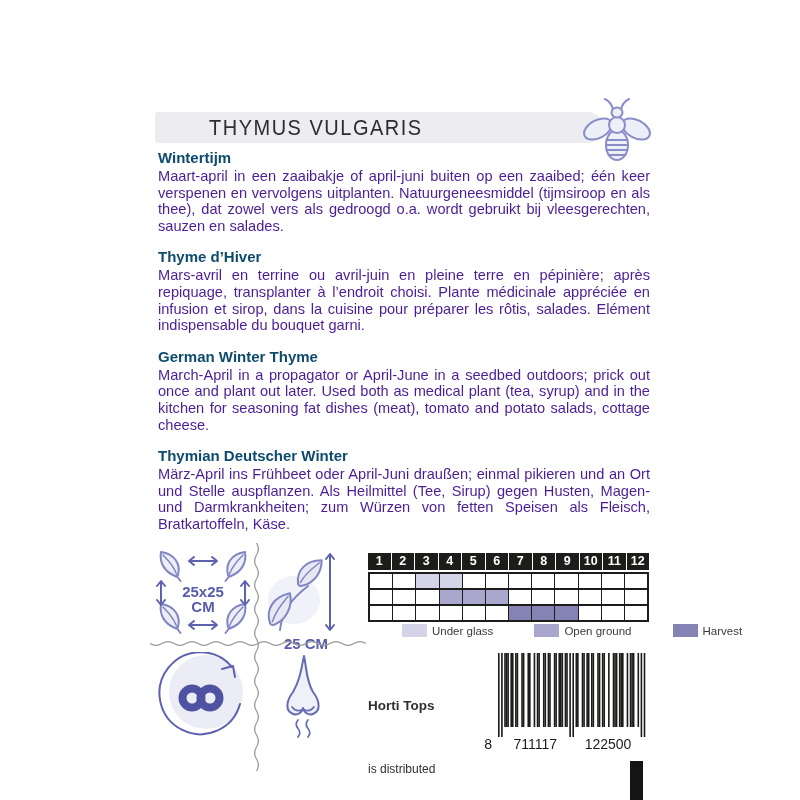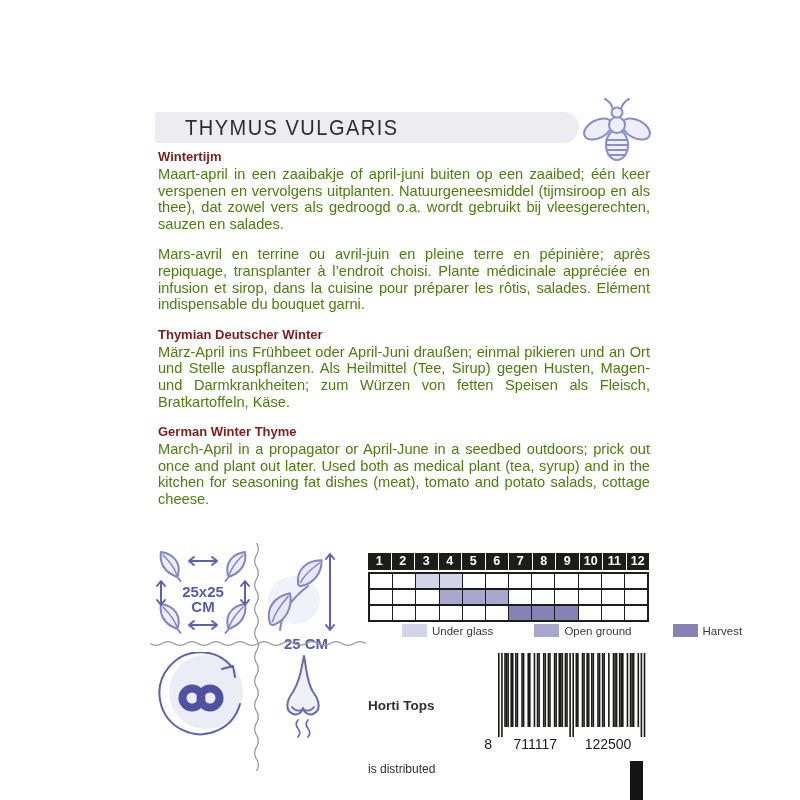--- a/index.html
+++ b/index.html
@@ -1,31 +1,31 @@
 <!DOCTYPE html>
 <html><head>
 <meta charset="utf-8">
 <style>
   html,body{margin:0;padding:0;background:#fff;}
   #page{position:relative;width:800px;height:800px;background:#fff;overflow:hidden;
         font-family:"Liberation Sans",sans-serif;}
 
   
   .title-bar{position:absolute;left:155px;top:112px;width:424px;height:31px;
-             background:#ededf1;border-radius:3px 16px 16px 3px;}
+             background:#ededf1;border-radius:3px 16px 16px 3px;padding-left:24px;}
   .title-text{display:inline-block;margin-left:30px;line-height:31px;font-size:20px;
               letter-spacing:1.5px;color:#2d2d2d;font-weight:500;
               transform:scaleY(1.12);transform-origin:left center;white-space:nowrap;}
 
   .bee{position:absolute;left:583px;top:98px;}
 
   
   .sections{position:absolute;left:158px;top:149px;width:492px;}
-  .section h3{margin:0 0 2px 0;font-size:13px;font-weight:bold;color:#7f1d1d;}
-  .section p{margin:0 0 14px 0;font-size:14.6px;line-height:16.6px;color:#4d7c0f;
+  .section h3{margin:0 0 2px 0;font-size:15px;font-weight:bold;color:#0c4a6e;}
+  .section p{margin:0 0 14px 0;font-size:14.6px;line-height:16.6px;color:#4c1d95;
              text-align:justify;}
 
   
   .icon-cell{position:absolute;}
   .divider{position:absolute;}
 
   
   .calendar{position:absolute;left:368px;top:553px;width:281px;}
   .cal-header{display:flex;height:17px;margin-bottom:2px;}
   .cal-h-cell{flex:1;background:#1c1c1b;color:#fff;font-size:12.5px;font-weight:bold;
@@ -73,29 +73,30 @@
       <ellipse cx="34" cy="14.5" rx="5.5" ry="5" fill="#eef0f9"></ellipse>
     </g>
   </svg>
 
   <div class="sections">
     <div class="section">
       <h3>Wintertijm</h3>
       <p>Maart-april in een zaaibakje of april-juni buiten op een zaaibed; één keer verspenen en vervolgens uitplanten. Natuurgeneesmiddel (tijmsiroop en als thee), dat zowel vers als gedroogd o.a. wordt gebruikt bij vleesgerechten, sauzen en salades.</p>
     </div>
     <div class="section">
+      <h3>Thyme d’Hiver</h3>
       <p>Mars-avril en terrine ou avril-juin en pleine terre en pépinière; après repiquage, transplanter à l’endroit choisi. Plante médicinale appréciée en infusion et sirop, dans la cuisine pour préparer les rôtis, salades. Elément indispensable du bouquet garni.</p>
+    </div>
+    <div class="section">
+      <h3>German Winter Thyme</h3>
+      <p>March-April in a propagator or April-June in a seedbed outdoors; prick out once and plant out later. Used both as medical plant (tea, syrup) and in the kitchen for seasoning fat dishes (meat), tomato and potato salads, cottage cheese.</p>
     </div>
     <div class="section">
       <h3>Thymian Deutscher Winter</h3>
       <p>März-April ins Frühbeet oder April-Juni draußen; einmal pikieren und an Ort und Stelle auspflanzen. Als Heilmittel (Tee, Sirup) gegen Husten, Magen- und Darmkrankheiten; zum Würzen von fetten Speisen als Fleisch, Bratkartoffeln, Käse.</p>
-    </div>
-    <div class="section">
-      <h3>German Winter Thyme</h3>
-      <p>March-April in a propagator or April-June in a seedbed outdoors; prick out once and plant out later. Used both as medical plant (tea, syrup) and in the kitchen for seasoning fat dishes (meat), tomato and potato salads, cottage cheese.</p>
     </div>
   </div>
 
   <svg class="icon-cell" style="left:152px;top:550px" width="102" height="86" viewBox="0 0 102 86">
     <g fill="none" stroke="#8085c1" stroke-width="2" stroke-linecap="round" stroke-linejoin="round">
       <g transform="translate(30,1) scale(-1,1)">
         <path d="M4,24 C1,12 8,3 21,1 C23,12 17,21 7,25 C5,26 4.5,25 4,24 Z" fill="#ecedf7"></path>
         <path d="M19,4 C13,10 8,16 5.5,23" stroke-width="1.5"></path>
           <path d="M5,25.5 L1.5,30"></path>
       </g>

